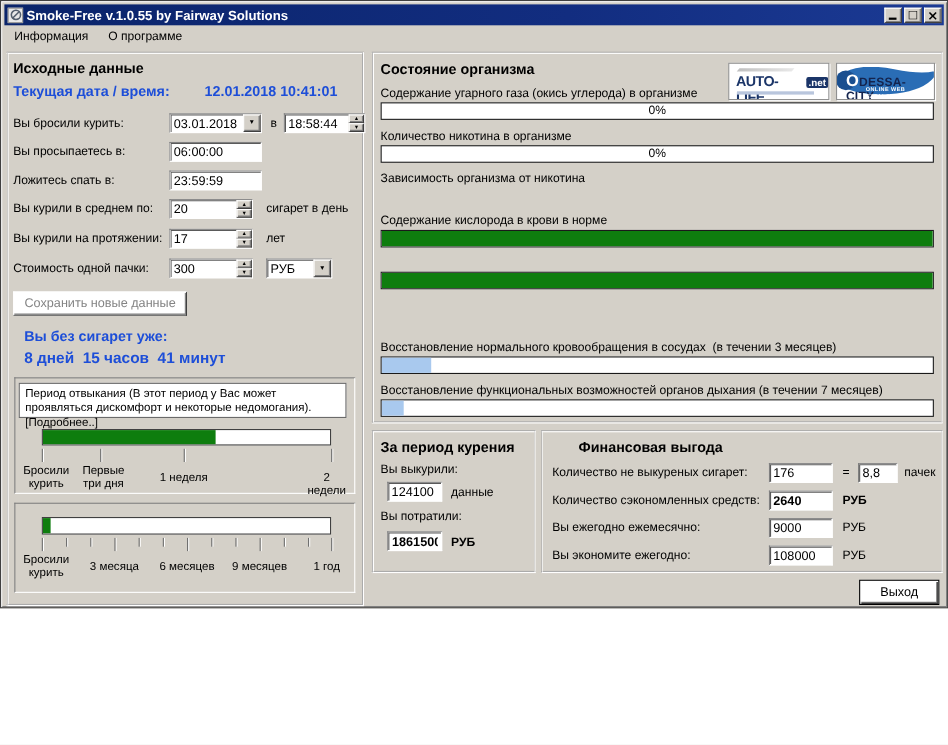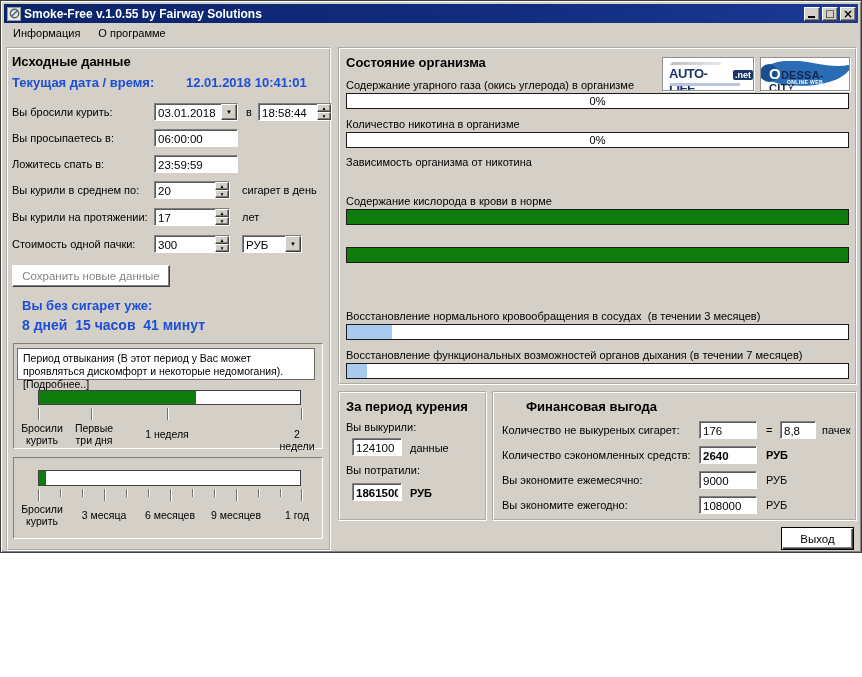--- a/index.html
+++ b/index.html
@@ -385,21 +385,21 @@
         <input class="fld-in" value="8,8" style="">
       </div>
       <span class="lbl" style="left:328px; top:31px;">пачек</span>
 
       <span class="lbl" style="left:8px; top:56px;">Количество сэкономленных средств:</span>
       <div class="field" style="left:205px; top:53px; width:58px;">
         <input class="fld-in bold" value="2640" style="">
       </div>
       <span class="lbl" style="left:272px; top:56px; font-weight:bold;">РУБ</span>
 
-      <span class="lbl" style="left:8px; top:81px;">Вы экономите ежемесячно:</span>
+      <span class="lbl" style="left:8px; top:81px;">Вы ежегодно ежемесячно:</span>
       <div class="field" style="left:205px; top:78px; width:58px;">
         <input class="fld-in" value="9000" style="">
       </div>
       <span class="lbl" style="left:272px; top:81px;">РУБ</span>
 
       <span class="lbl" style="left:8px; top:106px;">Вы экономите ежегодно:</span>
       <div class="field" style="left:205px; top:103px; width:58px;">
         <input class="fld-in" value="108000" style="">
       </div>
       <span class="lbl" style="left:272px; top:106px;">РУБ</span>

